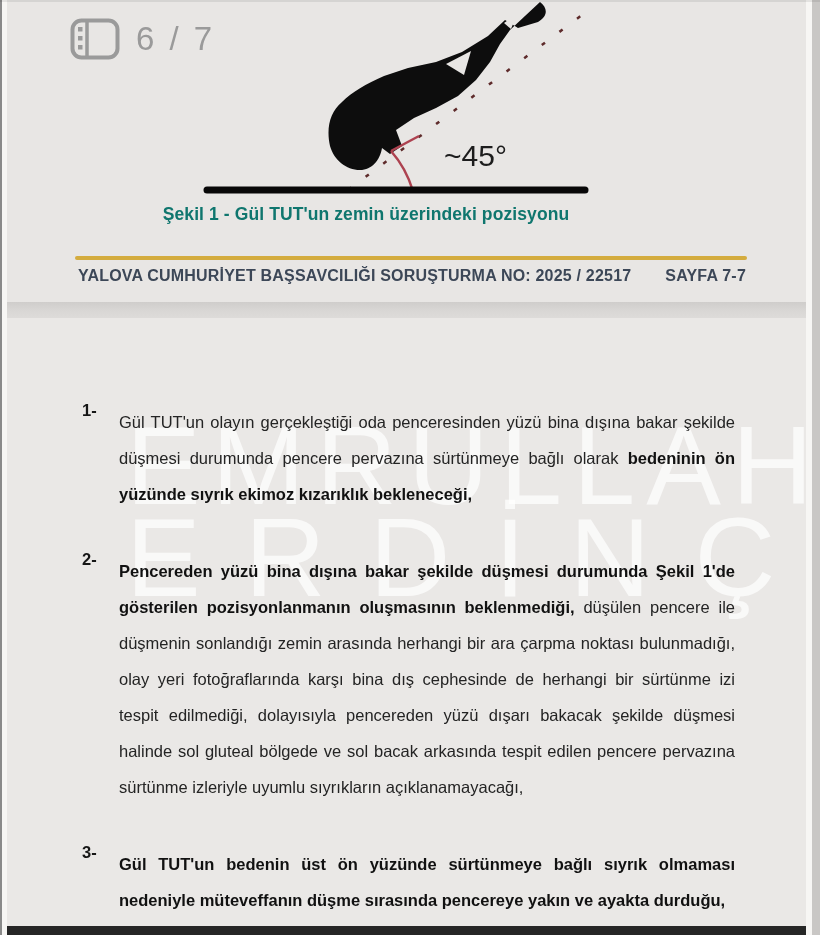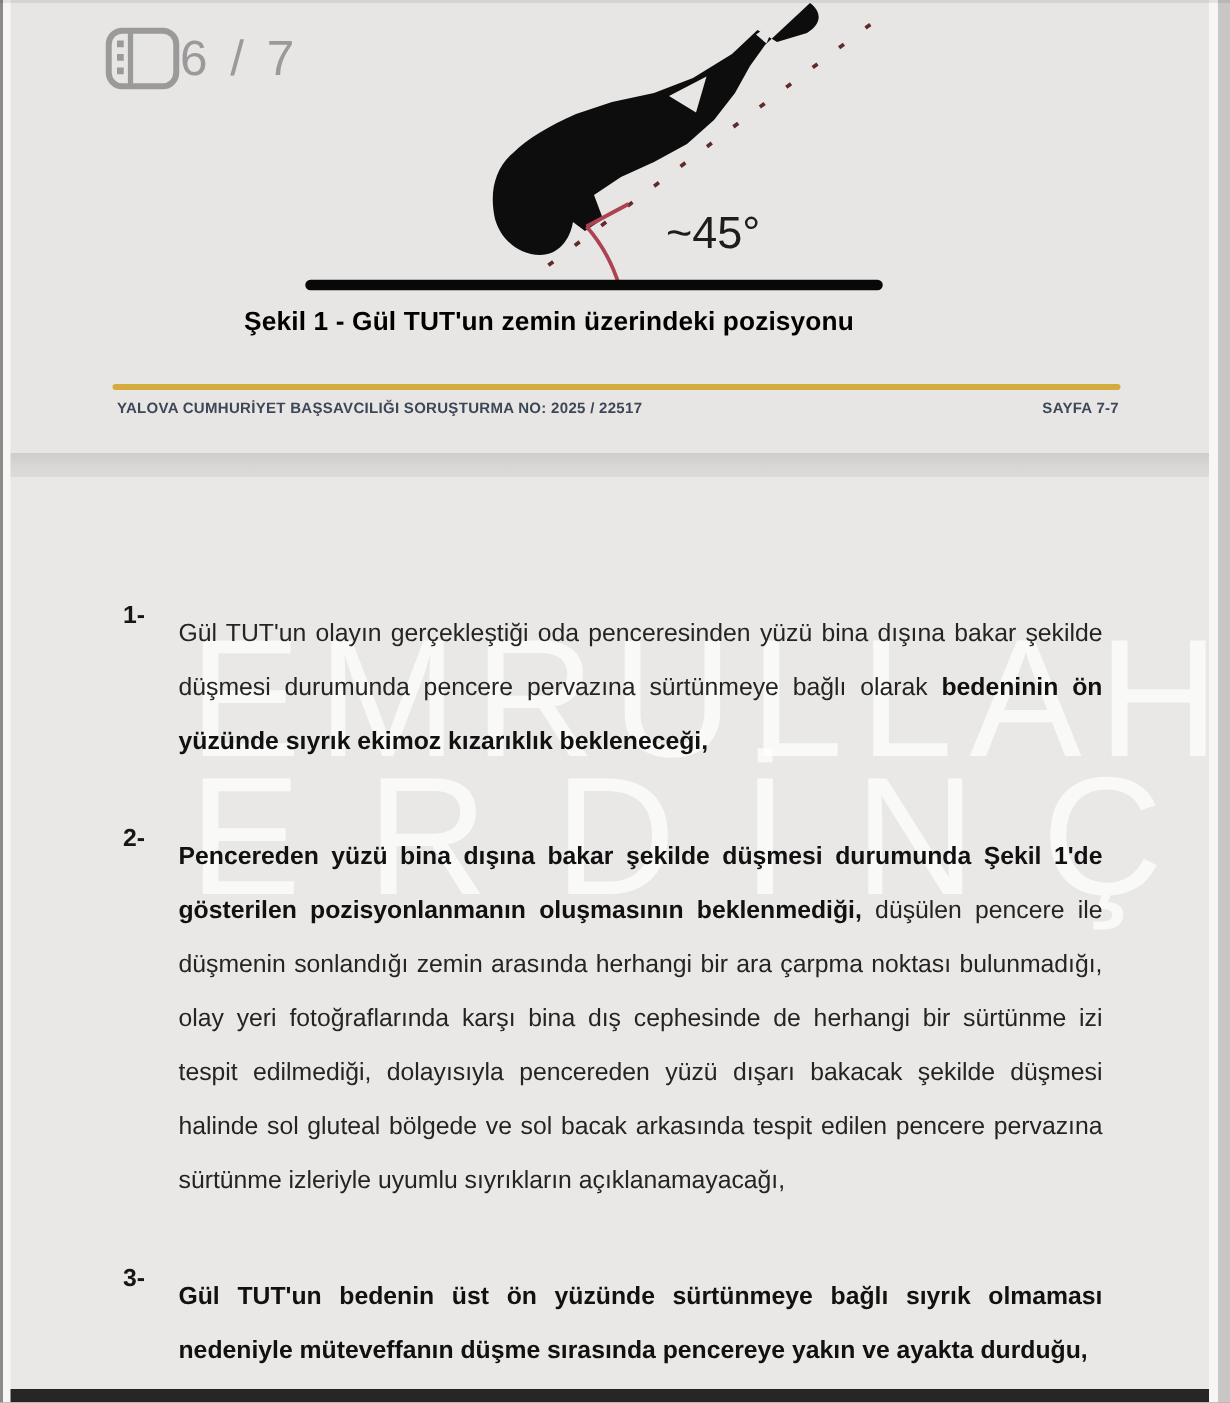--- a/index.html
+++ b/index.html
@@ -4,38 +4,38 @@
 <style>
   html,body{margin:0;padding:0;background:#b9b7b5;}
   .screen{
     position:relative;width:820px;height:935px;overflow:hidden;
     background:#e8e6e4;font-family:"Liberation Sans",sans-serif;
     -webkit-font-smoothing:antialiased;
   }
   
   .page-prev{position:absolute;left:0;top:0;width:820px;height:302px;background:#e8e6e4;}
   .page-indicator{
-    position:absolute;left:70px;top:18px;display:flex;align-items:center;
+    position:absolute;left:70px;top:18px;display:flex;align-items:center;gap:16px;
     color:#9a9a9a;cursor:pointer;
   }
   .page-indicator .pages-text{font-size:33px;letter-spacing:3px;color:#9a9a9a;}
   .figure-svg{position:absolute;left:0;top:0;width:820px;height:302px;}
   .angle-label{
     position:absolute;left:444px;top:139px;font-size:30px;color:#1d1d1d;
     font-family:"Liberation Sans",sans-serif;
   }
   .figure-caption{
     position:absolute;left:0;top:204px;width:732px;text-align:center;
-    font-size:17.5px;font-weight:700;color:#000000;letter-spacing:.1px;
+    font-size:17.5px;font-weight:700;color:#0f766e;letter-spacing:.1px;
   }
   .footer-rule{position:absolute;left:75px;top:256px;width:672px;height:4px;border-radius:2px;}
   .footer-row{
     position:absolute;left:78px;top:267px;width:668px;display:flex;
     justify-content:space-between;align-items:baseline;
-    font-size:10px;font-weight:700;letter-spacing:.2px;
+    font-size:16px;font-weight:700;letter-spacing:.2px;
   }
   
   .page-gap{
     position:absolute;left:0;top:302px;width:820px;height:16px;
     background:linear-gradient(#cfcdcb,#d9d7d5 55%,#dddbd9);
   }
   
   .page-cur{position:absolute;left:0;top:318px;width:820px;height:608px;background:#eae8e6;}
   .watermark{position:absolute;left:126px;top:92px;width:680px;z-index:1;
     color:rgba(255,255,255,0.72);font-weight:400;line-height:1;user-select:none;}

